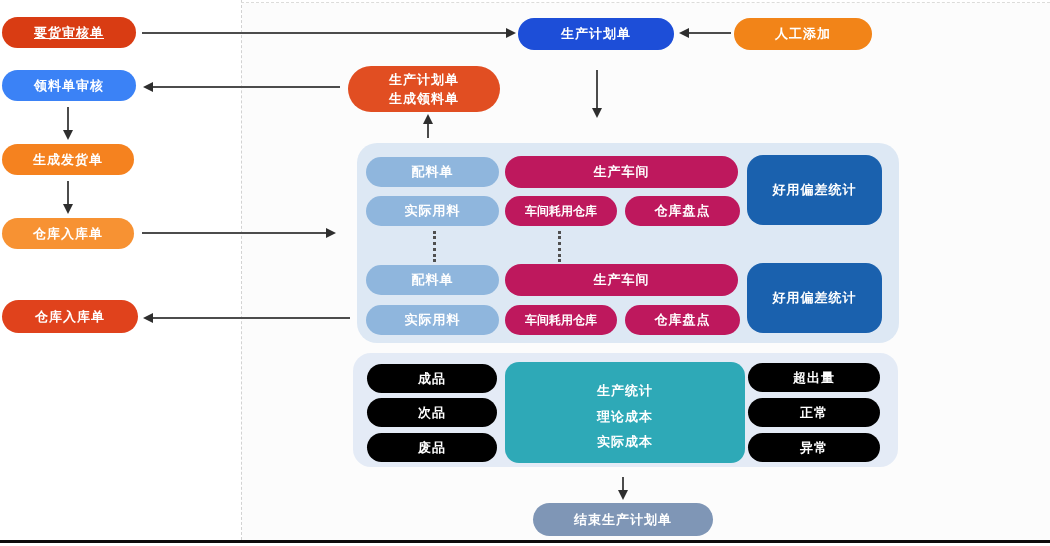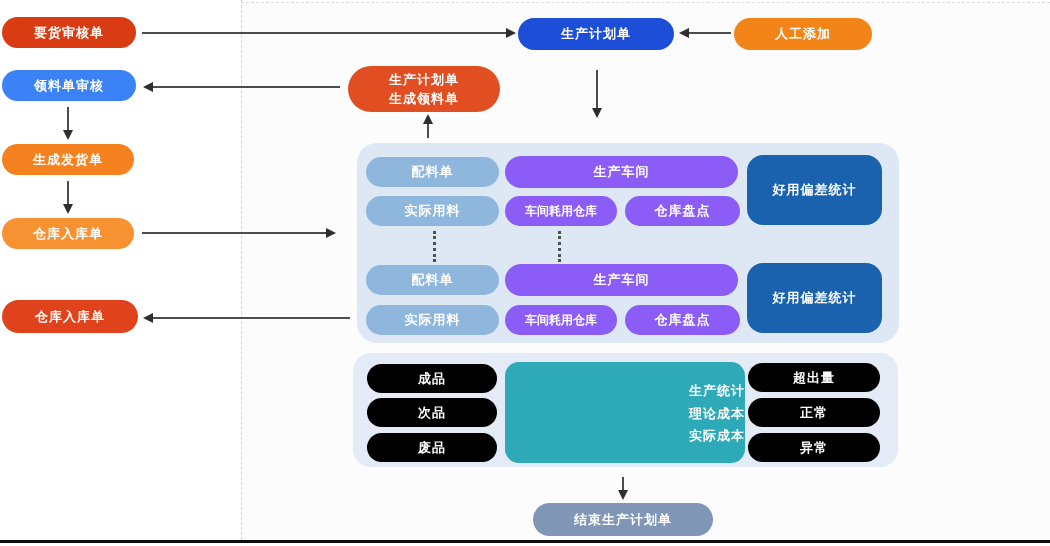--- a/index.html
+++ b/index.html
@@ -23,21 +23,21 @@
   
   .c-deep{background:#d93c13;}
   .c-redor{background:#3b82f6;}
   .c-orange{background:#f5821f;}
   .c-ltorange{background:#f79233;}
   .c-inbound{background:#e0421c;}
   .c-salmon{background:#1d4ed8;}
   .c-manual{background:#f28418;}
   .c-summary{background:#e14e22;}
   .c-pillLight{background:#8fb6dd;}
-  .c-pillBlue{background:#8b5cf6;}
+  .c-pillBlue{background:#be185d;}
   .c-darkBlue{background:#1a61ae;}
   .c-teal{background:#000000;}
   .c-tealBox{background:#2ea9b7;}
   .c-end{background:#7f96b6;}
 
   .panel{position:absolute;box-sizing:border-box;}
   .panel-workshop{left:357px;top:143px;width:542px;height:200px;background:#dde8f4;border-radius:20px;}
   .panel-stats{left:353px;top:353px;width:545px;height:114px;background:#e4ebf6;border-radius:18px;}
 
   
@@ -47,32 +47,32 @@
   .ah.left::after{content:"";position:absolute;left:-2px;top:-4px;width:0;height:0;
       border-right:10px solid #2e2e2e;border-top:5px solid transparent;border-bottom:5px solid transparent;}
   .av{position:absolute;width:2px;background:#4c4c4c;}
   .av.down::after{content:"";position:absolute;bottom:-2px;left:-4px;width:0;height:0;
       border-top:10px solid #2e2e2e;border-left:5px solid transparent;border-right:5px solid transparent;}
   .av.up::after{content:"";position:absolute;top:-2px;left:-4px;width:0;height:0;
       border-bottom:10px solid #2e2e2e;border-left:5px solid transparent;border-right:5px solid transparent;}
   .dots{position:absolute;width:0;border-left:3px dotted #4f4f4f;background:none;}
 
   .two-line{flex-direction:column;letter-spacing:1px;line-height:1.5;}
-  .big-teal-text{flex-direction:column;justify-content:space-between;padding:20px 0 18px 0;border-radius:14px;align-items:flex-end;}
+  .big-teal-text{flex-direction:column;justify-content:space-between;padding:20px 0 12px 0;border-radius:14px;}
 </style>
 </head>
 <body>
 
 <div id="canvas">
 
   <div class="region-tint"></div>
   <div class="dash-v"></div>
   <div class="dash-h"></div>
 
-  <div class="pill c-deep" style="left:2px;top:17px;width:134px;height:31px;">要货审核单</div>
+  <div class="pill c-deep" style="left:2px;top:17px;width:134px;height:31px;text-decoration:underline;">要货审核单</div>
   <div class="pill c-redor" style="left:2px;top:70px;width:134px;height:31px;">领料单审核</div>
   <div class="pill c-orange" style="left:2px;top:144px;width:132px;height:31px;">生成发货单</div>
   <div class="pill c-ltorange" style="left:2px;top:218px;width:132px;height:31px;">仓库入库单</div>
   <div class="pill c-inbound" style="left:2px;top:300px;width:136px;height:33px;">仓库入库单</div>
 
   <div class="pill c-salmon" style="left:518px;top:18px;width:156px;height:32px;">生产计划单</div>
   <div class="pill c-manual" style="left:734px;top:18px;width:138px;height:32px;">人工添加</div>
   <div class="pill c-summary two-line" style="left:348px;top:66px;width:152px;height:46px;border-radius:23px;">
     <span>生产计划单</span>
     <span>生成领料单</span>

